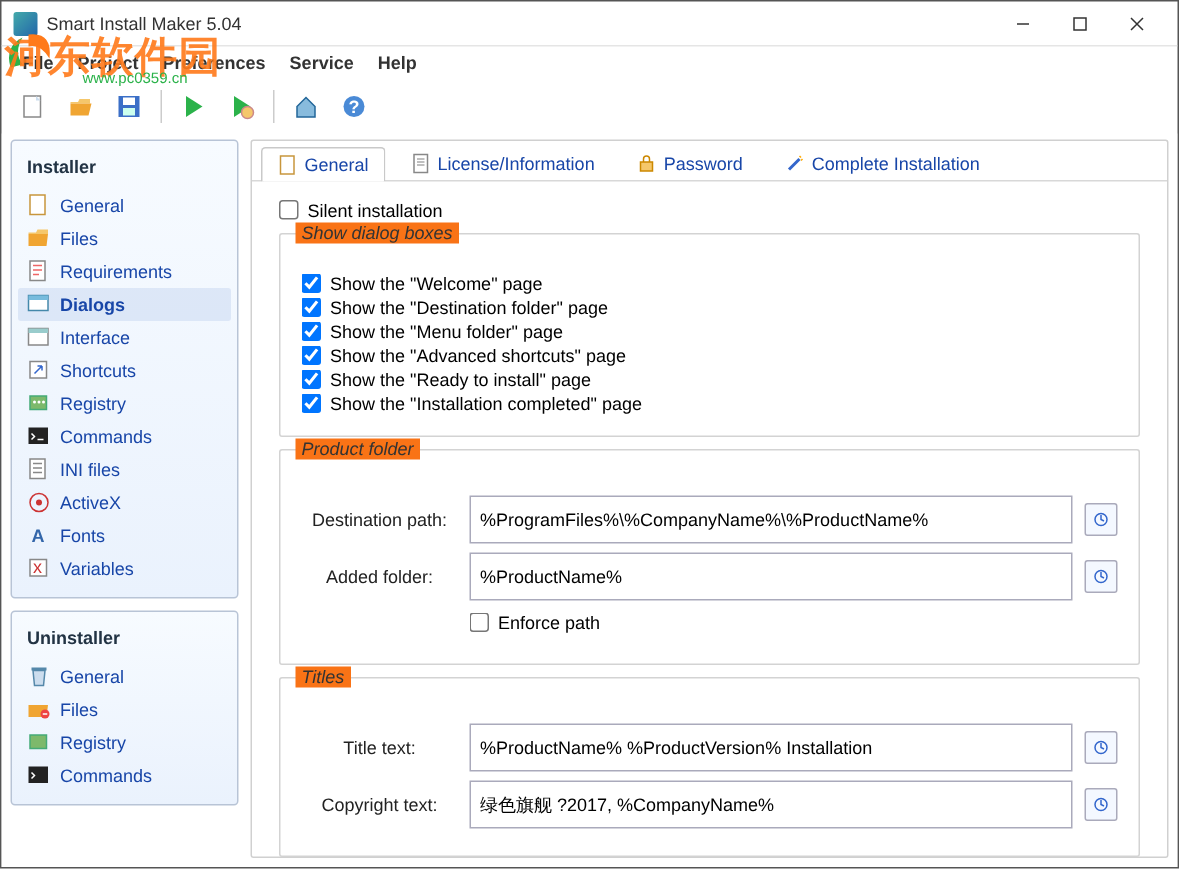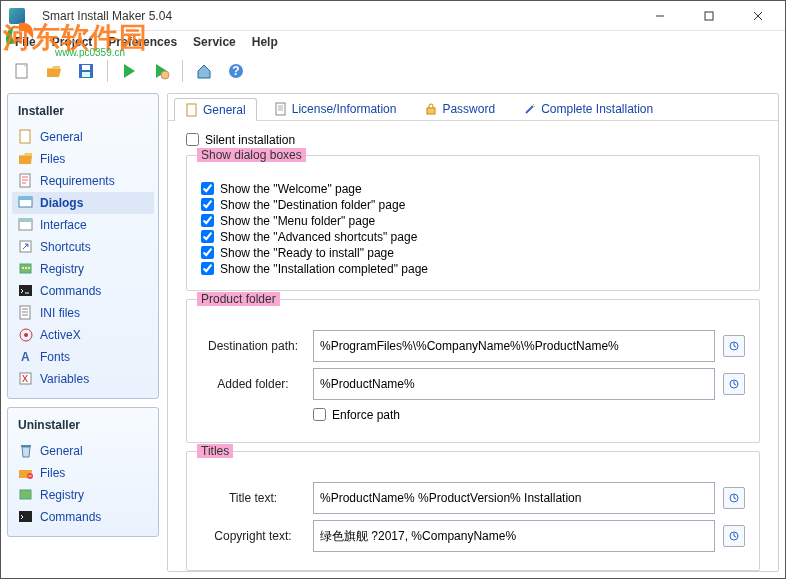--- a/index.html
+++ b/index.html
@@ -1,17 +1,17 @@
 <!DOCTYPE html>
 <html><head>
 <meta charset="utf-8">
 <style>
 * { box-sizing: border-box; margin: 0; padding: 0; font-family: "Microsoft YaHei", Tahoma, sans-serif; font-size: 12px; }
 body { background: #fff; width: 786px; height: 579px; border: 1px solid #555; overflow: hidden; position: relative; }
-.titlebar { height: 30px; display: flex; align-items: center; padding: 0 8px; border-bottom: 1px solid #e5e5e5; gap: 11px; }
+.titlebar { height: 30px; display: flex; align-items: center; padding: 0 8px; border-bottom: 1px solid #e5e5e5; }
 .titlebar .app-icon { width: 16px; height: 16px; background: linear-gradient(135deg,#4aa,#26a); border-radius: 2px; margin-right: 6px; }
 .titlebar .title { flex: 1; color: #333; }
 .winbtn { width: 38px; height: 28px; display: flex; align-items: center; justify-content: center; color: #333; cursor: pointer; }
 .winbtn svg { width: 10px; height: 10px; }
 .menubar { height: 22px; display: flex; align-items: center; padding: 0 8px; gap: 4px; color: #333; }
 .menubar span { padding: 2px 6px; cursor: pointer; font-weight: bold; }
 .toolbar { height: 36px; display: flex; align-items: center; padding: 0 8px; gap: 6px; }
 .tbtn { width: 26px; height: 26px; display: flex; align-items: center; justify-content: center; border-radius: 2px; cursor: pointer; }
 .tdiv { width: 1px; height: 22px; background: #ccc; margin: 0 2px; }
 .body { display: flex; height: calc(100% - 88px); background: #fff; padding: 4px 6px 6px 6px; gap: 8px; }
@@ -23,21 +23,21 @@
 .side-item .sicon { width: 16px; height: 16px; display: inline-flex; align-items: center; justify-content: center; }
 .main { flex: 1; border: 1px solid #d0d0d0; border-radius: 2px; background: #fff; display: flex; flex-direction: column; }
 .tabs { display: flex; align-items: center; height: 28px; gap: 6px; padding: 2px 6px 0 6px; border-bottom: 1px solid #d8d8d8; }
 .tab { display: flex; align-items: center; gap: 4px; padding: 4px 10px; border: 1px solid transparent; border-bottom: none; border-radius: 3px 3px 0 0; color: #1846a8; cursor: pointer; }
 .tab.active { border-color: #c9c9c9; background: #fff; position: relative; top: 1px; }
 .tab .ticon { width: 14px; height: 14px; }
 .content { padding: 10px 18px 14px 18px; overflow: auto; }
 .check { display: flex; align-items: flex-start; gap: 6px; margin: 2px 0; }
 .check input { width: 13px; height: 13px; }
 .fieldset { border: 1px solid #d3d3d3; border-radius: 2px; padding: 10px 14px 12px 14px; margin-top: 8px; }
-.fieldset-title { position: relative; top: -18px; left: -4px; background: #f9a8d4; display: inline-block; padding: 0 4px; color: #333; margin-bottom: -10px; }
+.fieldset-title { position: relative; top: -18px; left: -4px; background: #f97316; display: inline-block; padding: 0 4px; color: #333; margin-bottom: -10px; font-style: italic; }
 .row { display: flex; align-items: center; gap: 8px; margin: 6px 0; }
 .row label { width: 104px; text-align: center; color: #222; }
 .row input[type=text] { flex: 1; height: 32px; border: 1px solid #aab; padding: 2px 6px; font-size: 12px; }
 .smbtn { width: 22px; height: 22px; border: 1px solid #aab; background: #f4f8ff; display: flex; align-items: center; justify-content: center; cursor: pointer; border-radius: 2px; }
 .watermark { position: absolute; top: 18px; left: 2px; color: #ff7a1a; font-size: 28px; font-weight: bold; letter-spacing: 1px; pointer-events: none; opacity: .9; }
 .watermark-sub { position: absolute; top: 46px; left: 54px; color: #2bb24a; font-size: 10px; pointer-events: none; }
 .wm-logo { position: absolute; top: 14px; left: 0; width: 36px; height: 36px; pointer-events: none; }
 </style>
 </head>
 <body>

